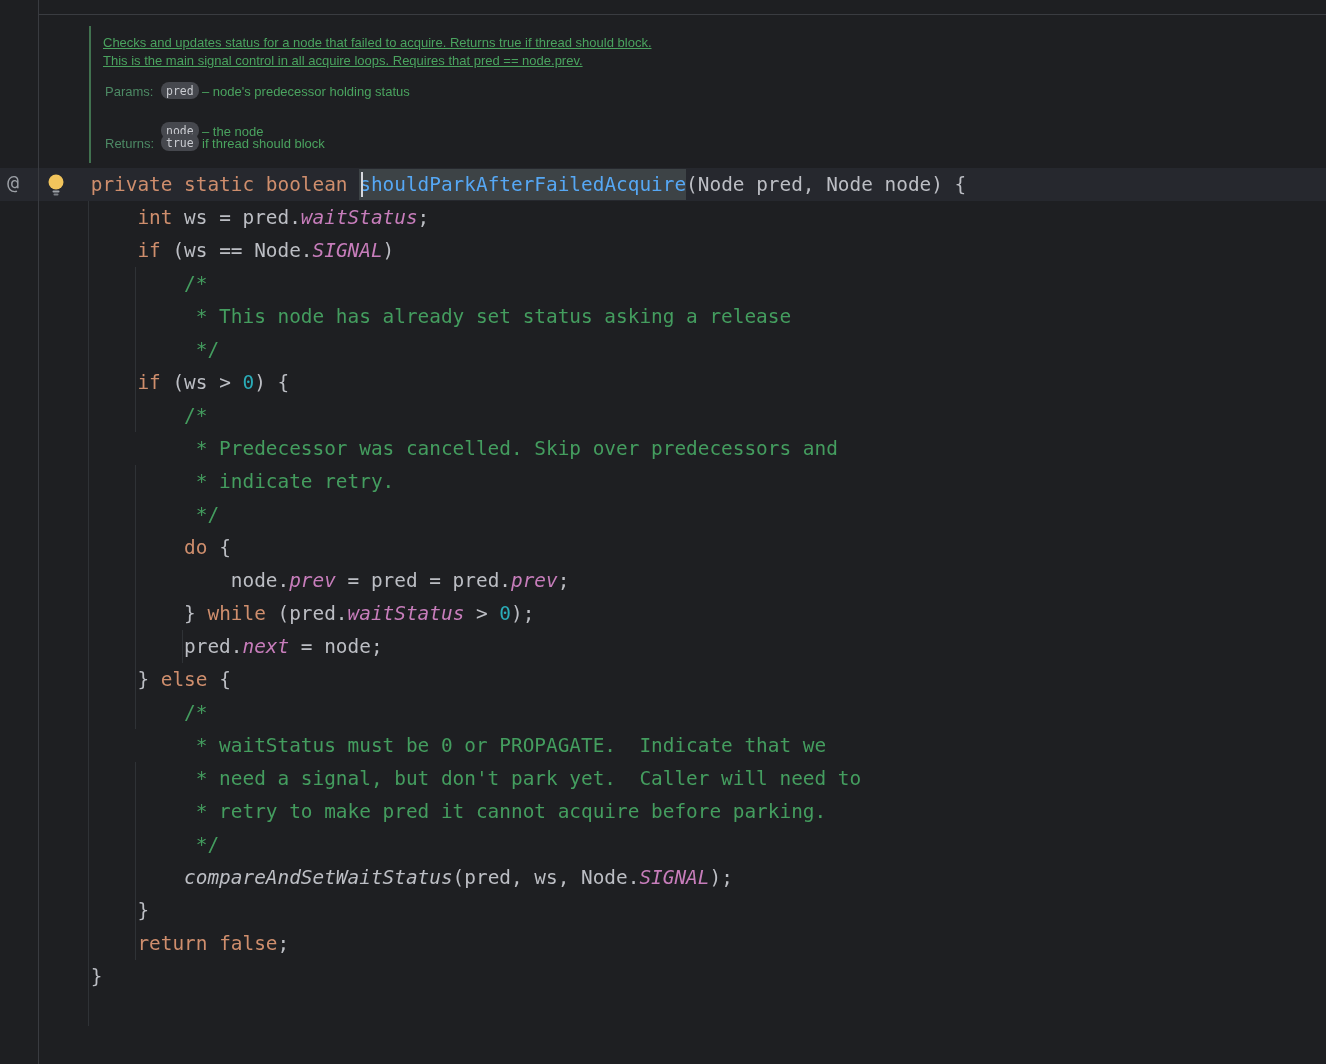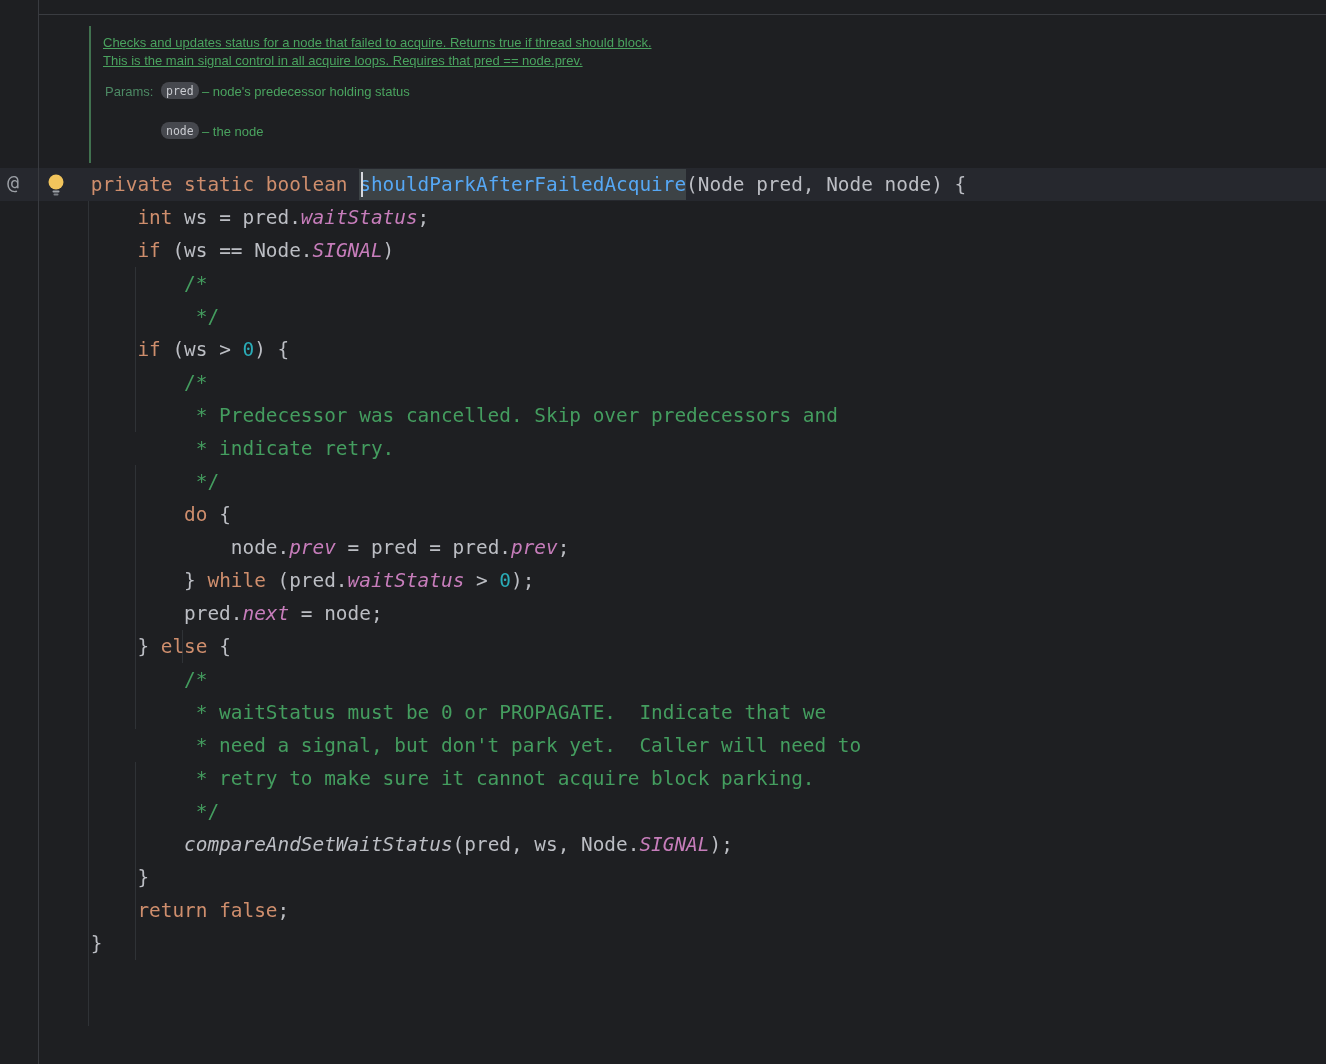--- a/index.html
+++ b/index.html
@@ -81,48 +81,54 @@
 
     <div class="doc-row p1">
       <span class="doc-label">Params:</span>
       <span class="doc-chip">pred</span>
       <span class="doc-desc">– node's predecessor holding status</span>
     </div>
     <div class="doc-row p2">
       <span class="doc-chip">node</span>
       <span class="doc-desc">– the node</span>
     </div>
+    <div class="doc-row ret">
+      <span class="doc-label">Returns:</span>
+      <span class="doc-chip">true</span>
+      <span class="doc-desc">if thread should block</span>
+    </div>
   </div>
 
   <div class="guide" style="left:88px;top:201px;height:825px;"></div>
   <div class="guide" style="left:135px;top:267px;height:165px;"></div>
   <div class="guide" style="left:135px;top:465px;height:264px;"></div>
   <div class="guide" style="left:135px;top:762px;height:198px;"></div>
   <div class="guide" style="left:182px;top:630px;height:33px;"></div>
 
   <div class="code">
       <div class="code-line"><span class="tok-d">    </span><span class="tok-k">private static boolean </span><span class="tok-decl">shouldParkAfterFailedAcquire</span><span class="tok-d">(Node pred, Node node) {</span></div>
       <div class="code-line"><span class="tok-d">        </span><span class="tok-k">int</span><span class="tok-d"> ws = pred.</span><span class="tok-f">waitStatus</span><span class="tok-d">;</span></div>
       <div class="code-line"><span class="tok-d">        </span><span class="tok-k">if</span><span class="tok-d"> (ws == Node.</span><span class="tok-sf">SIGNAL</span><span class="tok-d">)</span></div>
       <div class="code-line"><span class="tok-c">            /*</span></div>
+      <div class="code-line"><span class="tok-c">             * This node has already set status asking a release</span></div>
       <div class="code-line"><span class="tok-c">             */</span></div>
       <div class="code-line"><span class="tok-d">        </span><span class="tok-k">if</span><span class="tok-d"> (ws &gt; </span><span class="tok-n">0</span><span class="tok-d">) {</span></div>
       <div class="code-line"><span class="tok-c">            /*</span></div>
       <div class="code-line"><span class="tok-c">             * Predecessor was cancelled. Skip over predecessors and</span></div>
       <div class="code-line"><span class="tok-c">             * indicate retry.</span></div>
       <div class="code-line"><span class="tok-c">             */</span></div>
       <div class="code-line"><span class="tok-d">            </span><span class="tok-k">do</span><span class="tok-d"> {</span></div>
       <div class="code-line"><span class="tok-d">                node.</span><span class="tok-f">prev</span><span class="tok-d"> = pred = pred.</span><span class="tok-f">prev</span><span class="tok-d">;</span></div>
       <div class="code-line"><span class="tok-d">            } </span><span class="tok-k">while</span><span class="tok-d"> (pred.</span><span class="tok-f">waitStatus</span><span class="tok-d"> &gt; </span><span class="tok-n">0</span><span class="tok-d">);</span></div>
       <div class="code-line"><span class="tok-d">            pred.</span><span class="tok-f">next</span><span class="tok-d"> = node;</span></div>
       <div class="code-line"><span class="tok-d">        } </span><span class="tok-k">else</span><span class="tok-d"> {</span></div>
       <div class="code-line"><span class="tok-c">            /*</span></div>
       <div class="code-line"><span class="tok-c">             * waitStatus must be 0 or PROPAGATE.  Indicate that we</span></div>
       <div class="code-line"><span class="tok-c">             * need a signal, but don't park yet.  Caller will need to</span></div>
-      <div class="code-line"><span class="tok-c">             * retry to make sure it cannot acquire block parking.</span></div>
+      <div class="code-line"><span class="tok-c">             * retry to make pred it cannot acquire before parking.</span></div>
       <div class="code-line"><span class="tok-c">             */</span></div>
       <div class="code-line"><span class="tok-d">            </span><span class="tok-m">compareAndSetWaitStatus</span><span class="tok-d">(pred, ws, Node.</span><span class="tok-sf">SIGNAL</span><span class="tok-d">);</span></div>
       <div class="code-line"><span class="tok-d">        }</span></div>
       <div class="code-line"><span class="tok-d">        </span><span class="tok-k">return false</span><span class="tok-d">;</span></div>
       <div class="code-line"><span class="tok-d">    }</span></div>
     </div>
 
   <div class="caret-bar"></div>
 </div>
 

